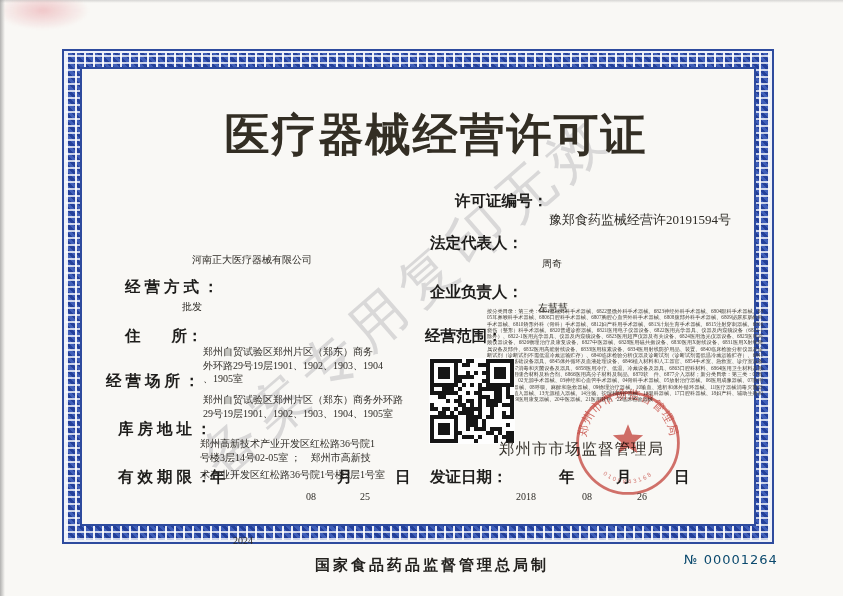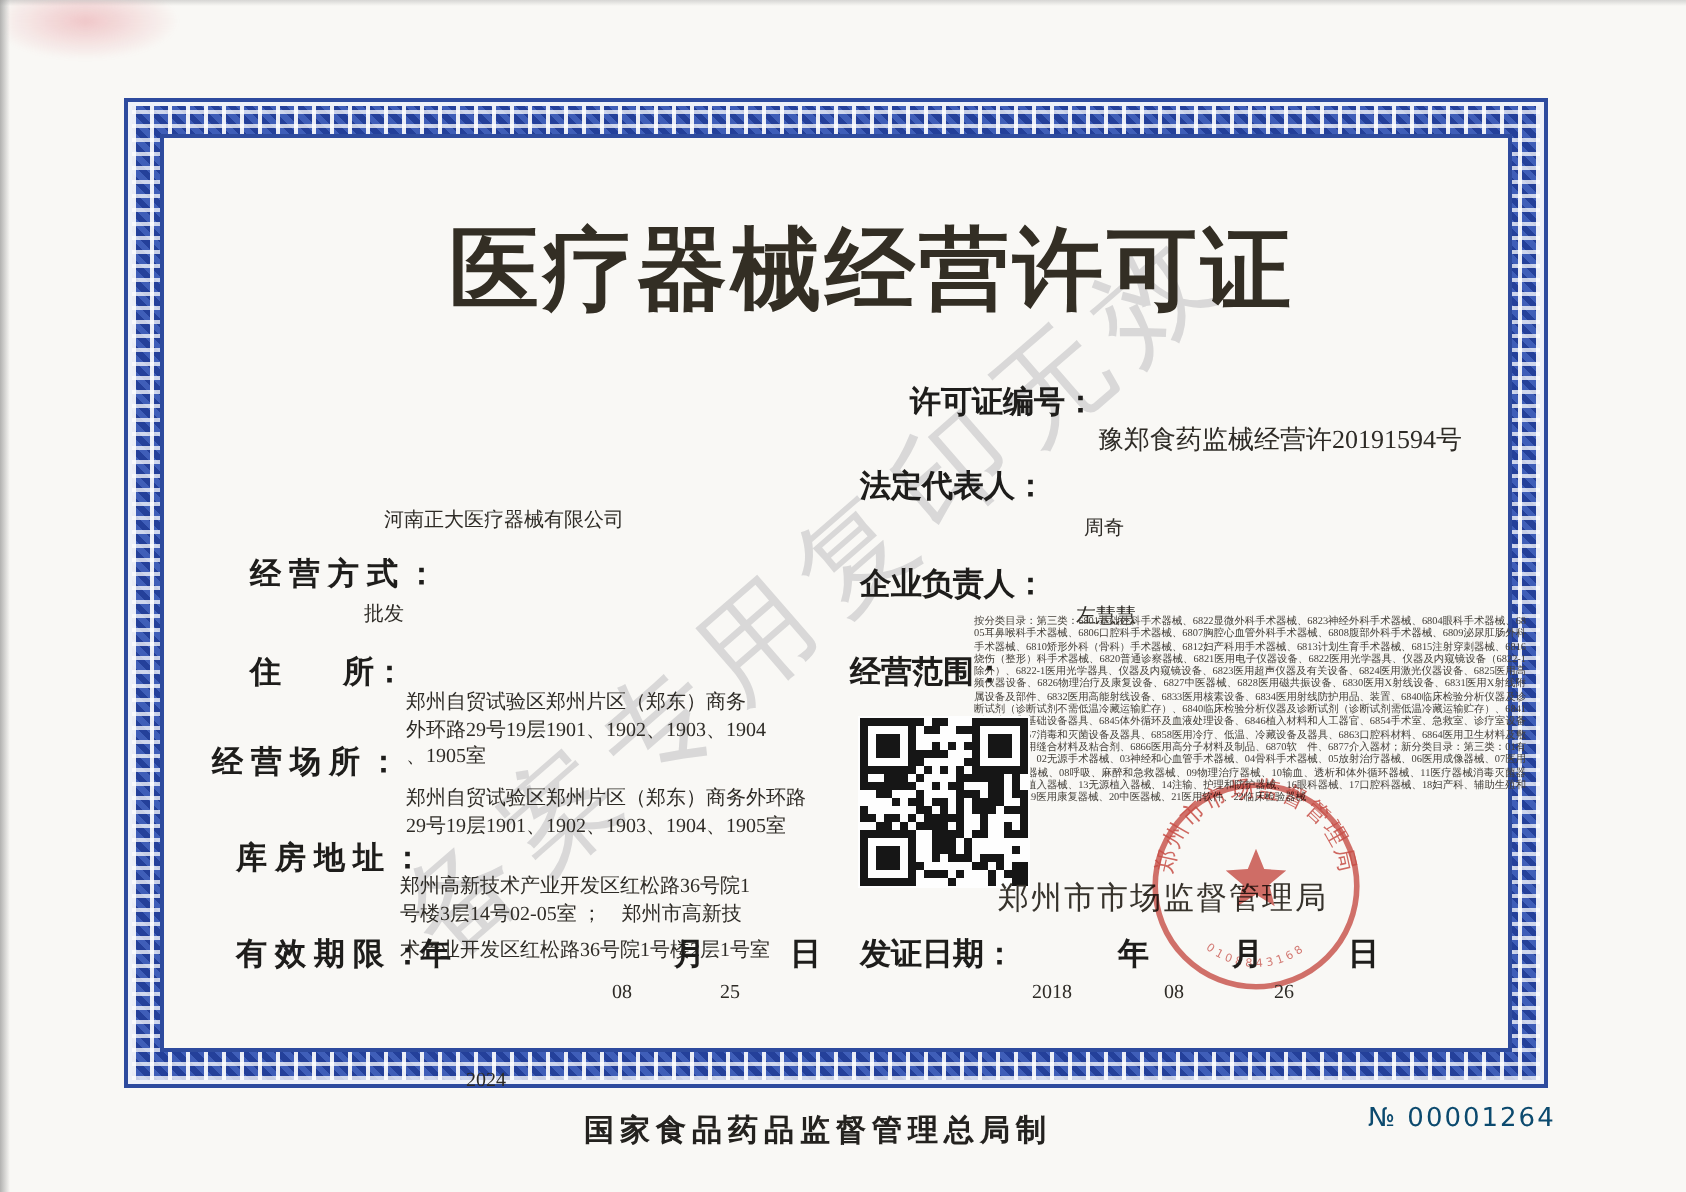--- a/index.html
+++ b/index.html
@@ -47,21 +47,21 @@
     font-family:"Liberation Serif",serif;font-size:13px;color:#2e2b26;}
   .scope-text{position:absolute;left:487px;top:308px;width:276px;
     font-family:"Liberation Serif",serif;font-size:5.2px;line-height:6.3px;
     color:#45413b;text-align:justify;word-break:break-all;}
   .qr{position:absolute;left:429px;top:358px;width:86px;height:86px;background:#fefefe;
     padding:1px;box-sizing:border-box;}
   .authority{position:absolute;left:499px;top:439px;font-family:"Liberation Serif",serif;
     font-size:15.5px;letter-spacing:1px;color:#37332c;}
   .seal{position:absolute;left:572px;top:387px;width:112px;height:112px;
     mix-blend-mode:multiply;opacity:.9;}
-  .footer-maker{position:absolute;left:292px;top:556px;width:280px;text-align:left;
+  .footer-maker{position:absolute;left:292px;top:556px;width:280px;text-align:center;
     font-family:"Liberation Sans",sans-serif;font-weight:600;font-size:15px;
     letter-spacing:3px;color:#24221f;}
   .serial{position:absolute;left:684px;top:552px;font-family:"DejaVu Sans",sans-serif;
     font-size:13px;color:#0c4a6e;letter-spacing:1px;}
   .datechar{position:absolute;font-family:"Liberation Sans",sans-serif;font-weight:700;
     font-size:15.5px;color:#1e1d1b;}
 </style>
 </head>
 <body>
 

